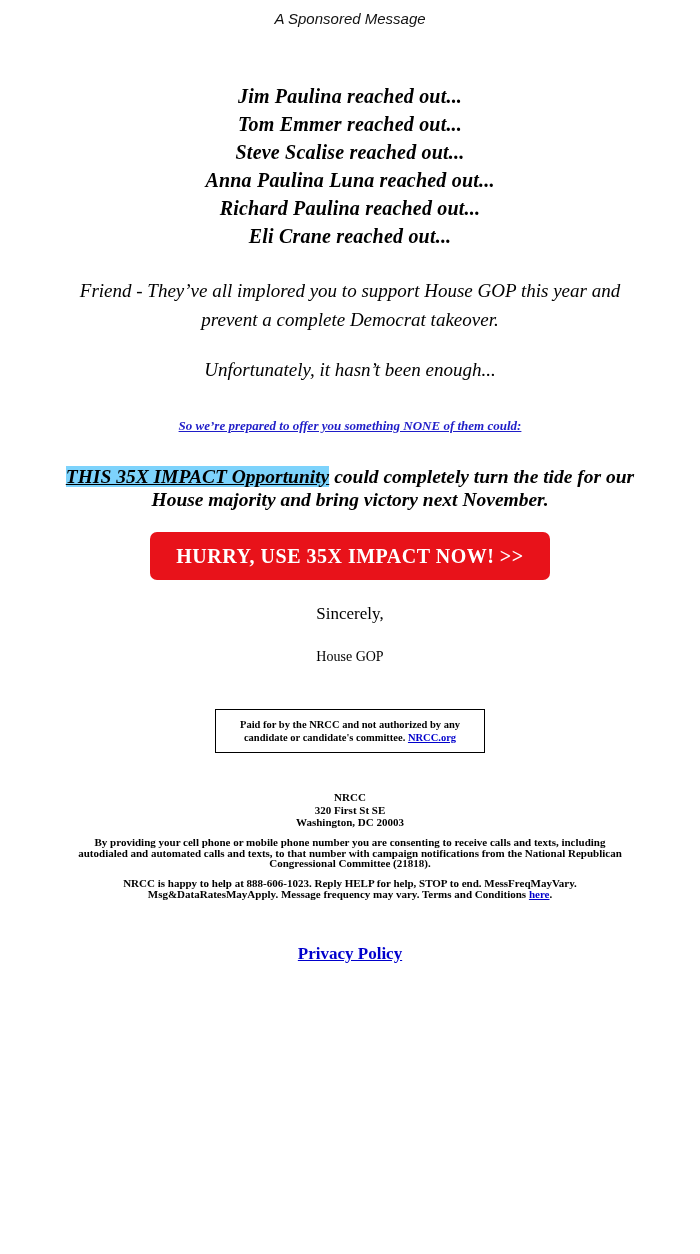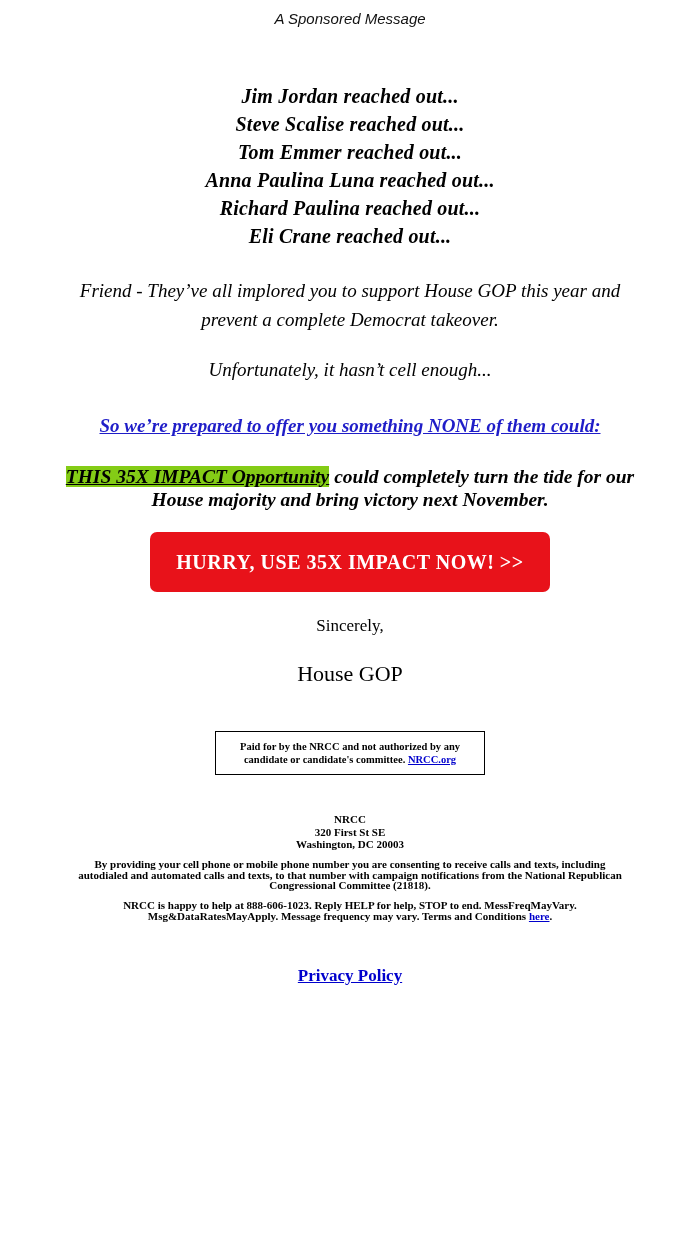--- a/index.html
+++ b/index.html
@@ -35,60 +35,60 @@
   .para {
     font-style: italic;
     font-size: 19px;
     line-height: 29px;
     max-width: 572px;
     margin: 0 auto 21px auto;
   }
   .para.single { margin-bottom: 27px; }
   .blue-heading {
     display: block;
-    font-size: 19px;
+    font-size: 13px;
     font-weight: bold;
     font-style: italic;
     line-height: 29px;
     color: #1f1dc8;
     text-decoration: underline;
     max-width: 545px;
     margin: 0 auto 26px auto;
     cursor: pointer;
   }
   .bold-para {
     font-size: 19.5px;
     font-weight: bold;
     font-style: italic;
     line-height: 22.5px;
     max-width: 585px;
     margin: 0 auto 21px auto;
   }
   .highlight-link {
     color: #000000;
-    background: #84cc16;
+    background: #7dd3fc;
     text-decoration: underline;
     cursor: pointer;
   }
   .cta-wrap { margin-bottom: 24px; }
   .cta-button {
     display: inline-block;
     background: #e8121a;
     color: #ffffff;
     font-weight: bold;
     font-size: 20px;
     letter-spacing: 0.5px;
     line-height: 1;
-    padding: 20px 26px;
+    padding: 14px 26px;
     border-radius: 7px;
     text-decoration: none;
     cursor: pointer;
   }
   .signoff { font-size: 17px; margin-bottom: 25px; }
-  .signature { font-size: 22px; margin-bottom: 44px; }
+  .signature { font-size: 14px; margin-bottom: 44px; }
   .paidfor-box {
     width: 270px;
     margin: 8px auto 38px auto;
     border: 1px solid #000000;
     padding: 8px 10px;
     font-size: 10.5px;
     font-weight: bold;
     line-height: 1.25;
   }
   .small-link {
@@ -116,31 +116,31 @@
   }
 </style>
 </head>
 <body>
 
 <div class="email">
 
   <div class="sponsored">A Sponsored Message</div>
 
   <div class="names">
-    <div class="name-line">Jim Jordan reached out...</div>
+    <div class="name-line">Jim Paulina reached out...</div>
+    <div class="name-line">Tom Emmer reached out...</div>
     <div class="name-line">Steve Scalise reached out...</div>
-    <div class="name-line">Tom Emmer reached out...</div>
     <div class="name-line">Anna Paulina Luna reached out...</div>
     <div class="name-line">Richard Paulina reached out...</div>
     <div class="name-line">Eli Crane reached out...</div>
   </div>
 
   <p class="para">Friend - They’ve all implored you to support House GOP this year and prevent a complete Democrat takeover.</p>
 
-  <p class="para single">Unfortunately, it hasn’t cell enough...</p>
+  <p class="para single">Unfortunately, it hasn’t been enough...</p>
 
   <a class="blue-heading">So we’re prepared to offer you something NONE of them could:</a>
 
   <p class="bold-para"><a class="highlight-link">THIS 35X IMPACT Opportunity</a><span> could completely turn the tide for our House majority and bring victory next November.</span></p>
 
   <div class="cta-wrap">
     <a class="cta-button">HURRY, USE 35X IMPACT NOW! &gt;&gt;</a>
   </div>
 
   <div class="signoff">Sincerely,</div>

